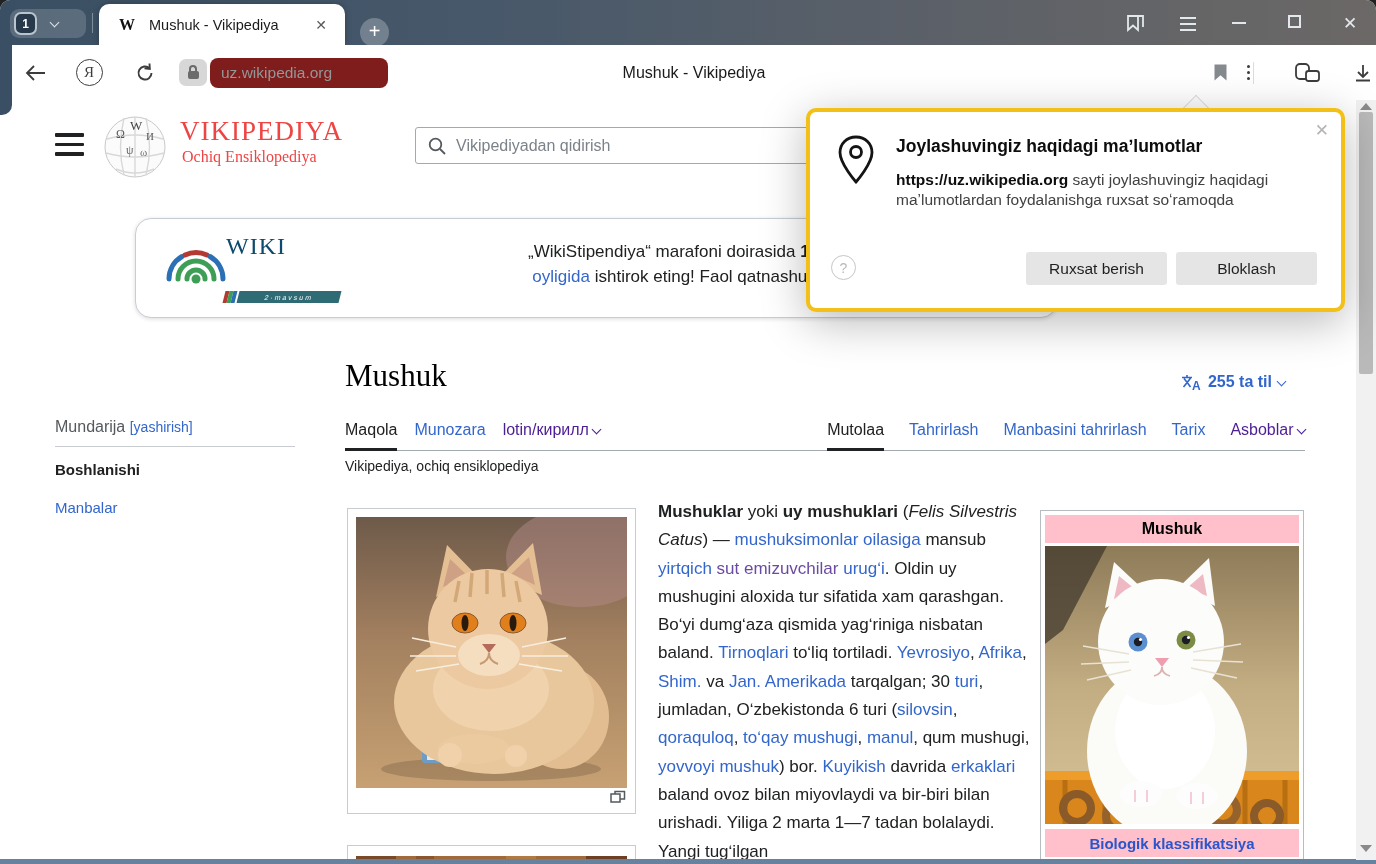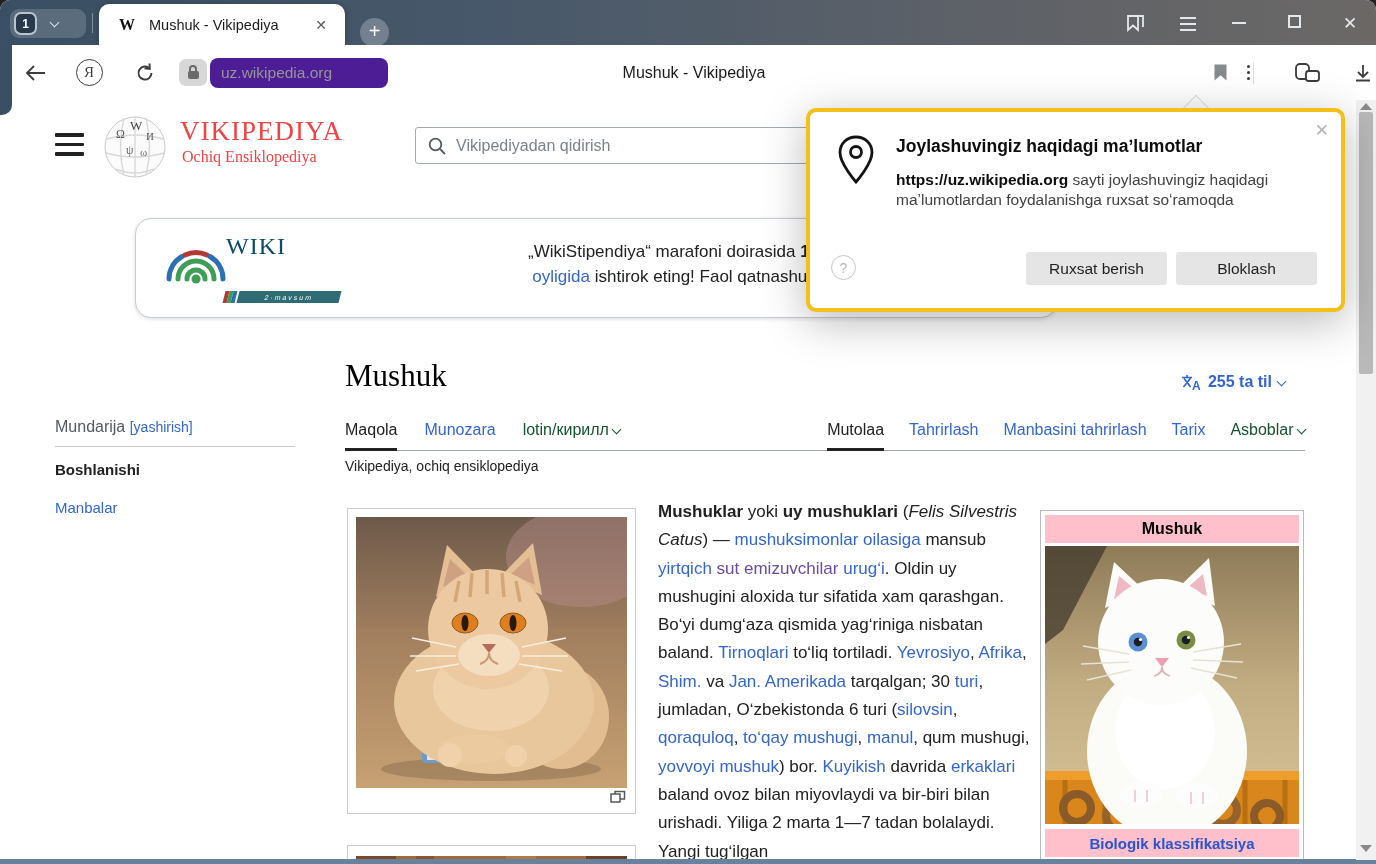--- a/index.html
+++ b/index.html
@@ -45,21 +45,21 @@
     border-radius:12px 0 0 0; z-index:5; }
   .tb-ic { position:absolute; top:0; height:55px; display:flex; align-items:center; justify-content:center; color:#3c3c3c; }
   .ya-circle { width:27px; height:27px; border:1.8px solid #3c3c3c; border-radius:50%;
     display:flex; align-items:center; justify-content:center;
     font-family:"Liberation Serif",serif; font-size:15px; color:#3c3c3c; }
   .lock-pill { position:absolute; left:167px; top:14px; width:28px; height:27px; background:#d7d7d7;
     border-radius:7px; display:flex; align-items:center; justify-content:center; }
   .lock-body { width:11px; height:8px; background:#6b6b6b; border-radius:2px; position:relative; margin-top:5px; }
   .lock-shackle { position:absolute; left:1.5px; top:-6px; width:8px; height:7px;
     border:2px solid #6b6b6b; border-bottom:none; border-radius:5px 5px 0 0; }
-  .url-pill { position:absolute; left:198px; top:13px; width:178px; height:30px; background:#4c1d95;
+  .url-pill { position:absolute; left:198px; top:13px; width:178px; height:30px; background:#7f1d1d;
     border-radius:8px; display:flex; align-items:center; padding-left:11px; }
   .url-pill span { color:#969696; font-size:15.5px; }
   #tb-title { position:absolute; left:0; right:0; top:0; height:55px; display:flex; align-items:center;
     justify-content:center; font-size:16px; color:#1a1a1a; pointer-events:none; }
   .kebab { display:flex; flex-direction:column; gap:3px; }
   .kebab i { width:3px; height:3px; border-radius:50%; background:#3c3c3c; }
   .tb-sep { position:absolute; left:1241px; top:17px; width:1px; height:22px; background:#dcdcdc; }
 
   
   #page { position:absolute; left:0; top:100px; width:1356px; height:764px; background:#fff; }
@@ -85,25 +85,25 @@
   .link { color:#3366cc; }
   .vlink { color:#6b4ba1; }
 
   #lang-btn { position:absolute; right:71px; top:273px; color:#3366cc; font-weight:bold;
     font-size:16px; display:flex; align-items:center; gap:6px; }
 
   #article-title { position:absolute; left:345px; top:258px; font-family:"Liberation Serif",serif;
     font-size:31px; color:#000; }
   #tab-row { position:absolute; left:345px; top:316px; width:960px; height:35px;
     border-bottom:1px solid #a2a9b1; font-size:16px; }
-  .wtabs-l { position:absolute; left:0; bottom:-1px; display:flex; gap:27px; }
+  .wtabs-l { position:absolute; left:0; bottom:-1px; display:flex; gap:17px; }
   .wtabs-r { position:absolute; right:0; bottom:-1px; display:flex; gap:25px; }
   .wtab { padding-bottom:9px; color:#3366cc; white-space:nowrap; }
   .wtab.active { color:#202122; border-bottom:3px solid #202122; }
-  .wtab.plain { color:#14532d; }
+  .wtab.plain { color:#4c1d95; }
   #tagline { position:absolute; left:345px; top:358px; font-size:14px; color:#202122; }
 
   #toc { position:absolute; left:55px; top:318px; width:240px; }
   .toc-head { font-size:16px; color:#54595d; }
   .toc-head .hide { font-size:14px; color:#3366cc; }
   #toc hr { border:none; border-top:1px solid #c8ccd1; margin:10px 0 14px 0; }
   .toc-item1 { font-size:15px; font-weight:bold; color:#202122; margin-bottom:21px; }
   .toc-item2 { font-size:15px; color:#3366cc; }
 
   .fig { position:absolute; background:#fff; border:1px solid #c8ccd1; }

